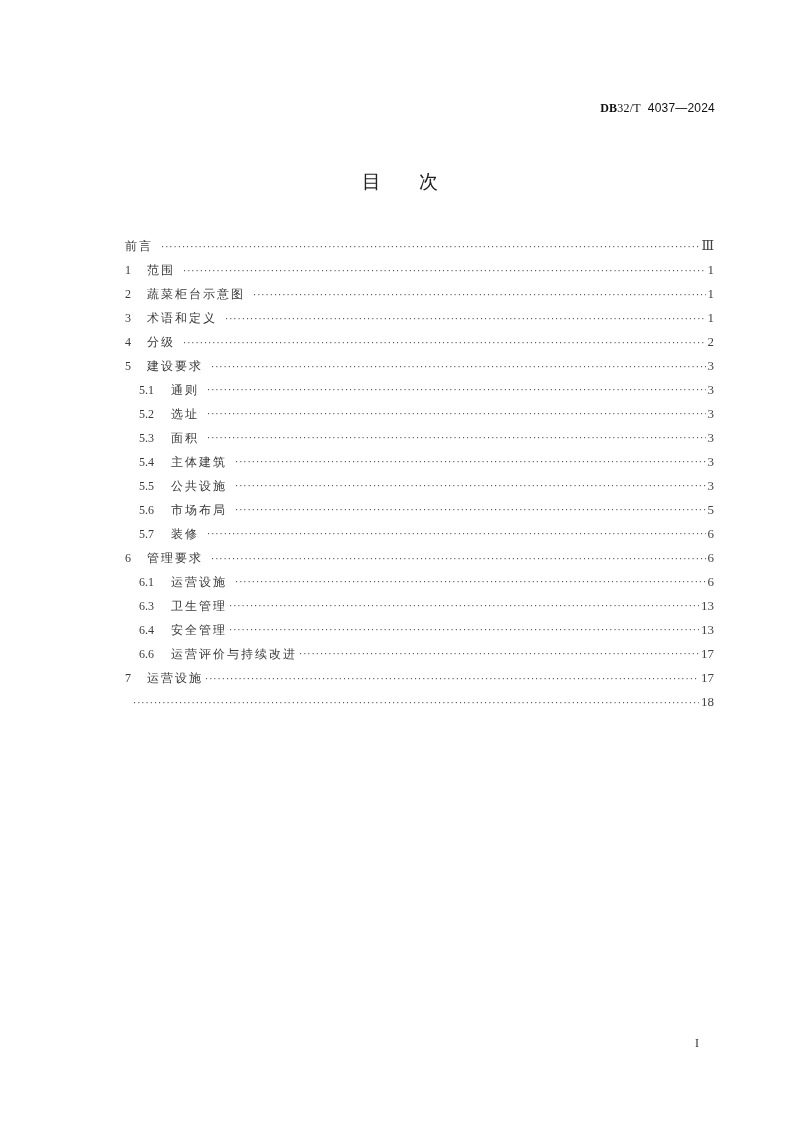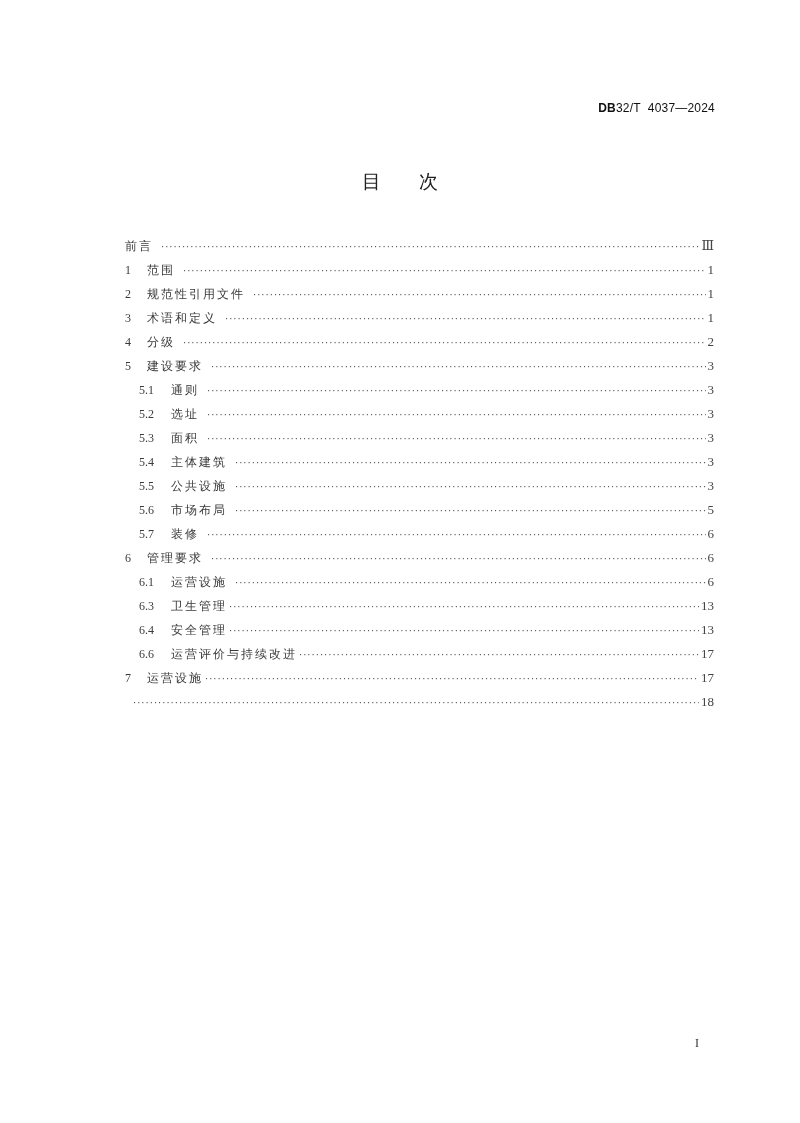--- a/index.html
+++ b/index.html
@@ -1,25 +1,25 @@
 <!DOCTYPE html>
 <html><head>
 <meta charset="utf-8">
 <style>
   html, body { margin: 0; padding: 0; background: #ffffff; }
   body { width: 800px; height: 1123px; position: relative; overflow: hidden;
          font-family: "DejaVu Serif", "Liberation Serif", serif; color: #333; }
   .std-code { position: absolute; top: 101px; right: 85px; font-size: 12px; color: #111;
               font-family: "Liberation Sans", "DejaVu Sans", sans-serif; letter-spacing: 0.2px; }
-  .std-code .b { font-weight: bold; font-family: Liberation Sans, sans-serif; }
+  .std-code .b { font-weight: bold; font-family: Liberation Serif, serif; }
   .title { position: absolute; top: 169px; left: 0; width: 800px; text-align: center;
            font-family: "DejaVu Sans", sans-serif; font-size: 19px; color: #222; letter-spacing: 38px; padding-left: 38px; box-sizing: border-box; }
   .toc { position: absolute; top: 234px; left: 104px; width: 610px; }
   .row { display: flex; align-items: baseline; height: 24px; line-height: 24px; font-size: 12px; color: #3a3a3a; margin-left: 21px; }
-  .row.l2 { padding-left: 14px; }
+  .row.l2 { padding-left: 14px; align-items: center; }
   .num { display: inline-block; font-family: "Liberation Serif", "DejaVu Serif", serif; }
   .row.l1 .num { width: 22px; }
   .row.l2 .num { width: 32px; }
   .label { letter-spacing: 2px; white-space: nowrap; }
   .dots { flex: 1; overflow: hidden; white-space: nowrap; margin: 0 2px 0 8px; color: #444;
           font-size: 10px; letter-spacing: 1px; }
   .dots.tight { margin-left: 2px; }
   .dots::before { content: "··································································································································································"; }
   .page { font-family: "Liberation Serif", "DejaVu Serif", serif; font-size: 13px; color: #444; }
   .footer { position: absolute; top: 1036px; left: 695px; font-family: "Liberation Serif", serif; font-size: 12px; color: #333; }
@@ -38,21 +38,21 @@
       <span class="page">Ⅲ</span>
     </div>
   <div class="row l1">
       <span class="num">1</span>
       <span class="label">范围</span>
       <span class="dots"></span>
       <span class="page">1</span>
     </div>
   <div class="row l1">
       <span class="num">2</span>
-      <span class="label">规范性引用文件</span>
+      <span class="label">蔬菜柜台示意图</span>
       <span class="dots"></span>
       <span class="page">1</span>
     </div>
   <div class="row l1">
       <span class="num">3</span>
       <span class="label">术语和定义</span>
       <span class="dots"></span>
       <span class="page">1</span>
     </div>
   <div class="row l1">

